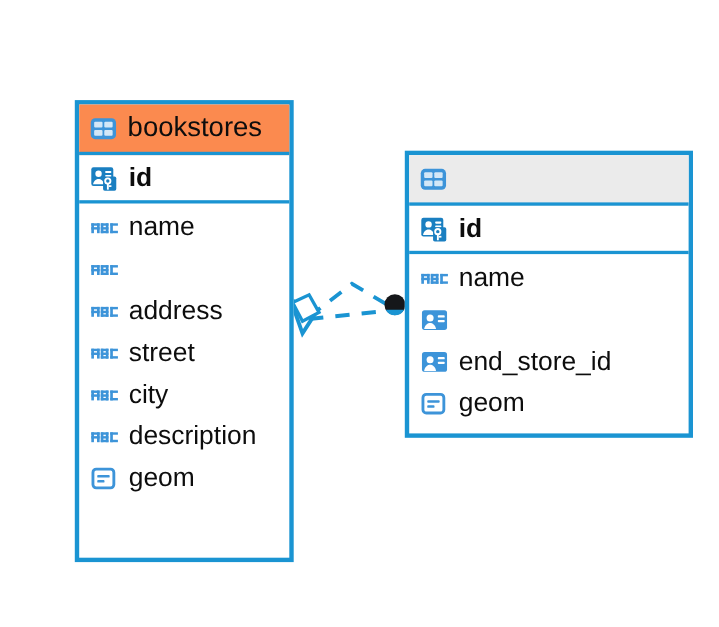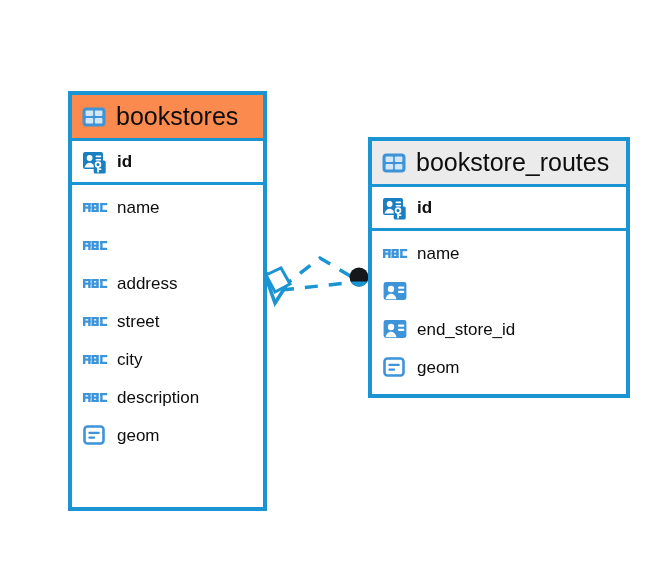--- a/index.html
+++ b/index.html
@@ -53,21 +53,21 @@
     box-sizing: border-box;
     height: 38px;
     padding: 0 8px 0 10px;
     gap: 9px;
   }
   .field-row.pk {
     height: 44px;
     border-bottom: 3px solid #1a94d2;
   }
   .field-name {
-    font-size: 17px;
+    font-size: 24px;
     color: #0d0d0d;
     line-height: 1;
     white-space: nowrap;
   }
   .field-row.pk .field-name {
     font-weight: bold;
   }
 
   .field-list { padding-top: 3px; }
 
@@ -284,21 +284,20 @@
   <div class="entity" style="left:368px; top:137px; width:262px; height:261px;">
 
     <div class="entity-header accent-gray">
       <svg class="icon icon-table" viewBox="0 0 26 26">
         <rect x="1.5" y="3.5" width="23" height="19" rx="4" fill="#3d94d9"></rect>
         <rect x="4.6" y="6.6" width="7.6" height="5.3" rx="1" fill="#d3e7f7"></rect>
         <rect x="13.8" y="6.6" width="7.6" height="5.3" rx="1" fill="#d3e7f7"></rect>
         <rect x="4.6" y="14.1" width="7.6" height="5.3" rx="1" fill="#d3e7f7"></rect>
         <rect x="13.8" y="14.1" width="7.6" height="5.3" rx="1" fill="#d3e7f7"></rect>
       </svg>
-      <span class="entity-title">bookstore_routes</span>
     </div>
 
     <div class="field-row pk">
       <svg class="icon icon-badge" viewBox="0 0 26 26">
         <rect x="1" y="3" width="20" height="17" rx="2" fill="#1a7fc1"></rect>
         <circle cx="7.6" cy="9" r="2.9" fill="#ffffff"></circle>
         <path d="M 2.6 18.6 c 0.6 -3.5 3 -4.9 5 -4.9 s 4.4 1.4 5 4.9 Z" fill="#ffffff"></path>
         <rect x="13.6" y="6.4" width="5.6" height="1.9" rx="0.7" fill="#ffffff"></rect>
         <rect x="13.6" y="10" width="5.6" height="1.9" rx="0.7" fill="#ffffff"></rect>
         <rect x="11.7" y="11.5" width="12" height="13" rx="1.6" fill="#1a7fc1"></rect>

